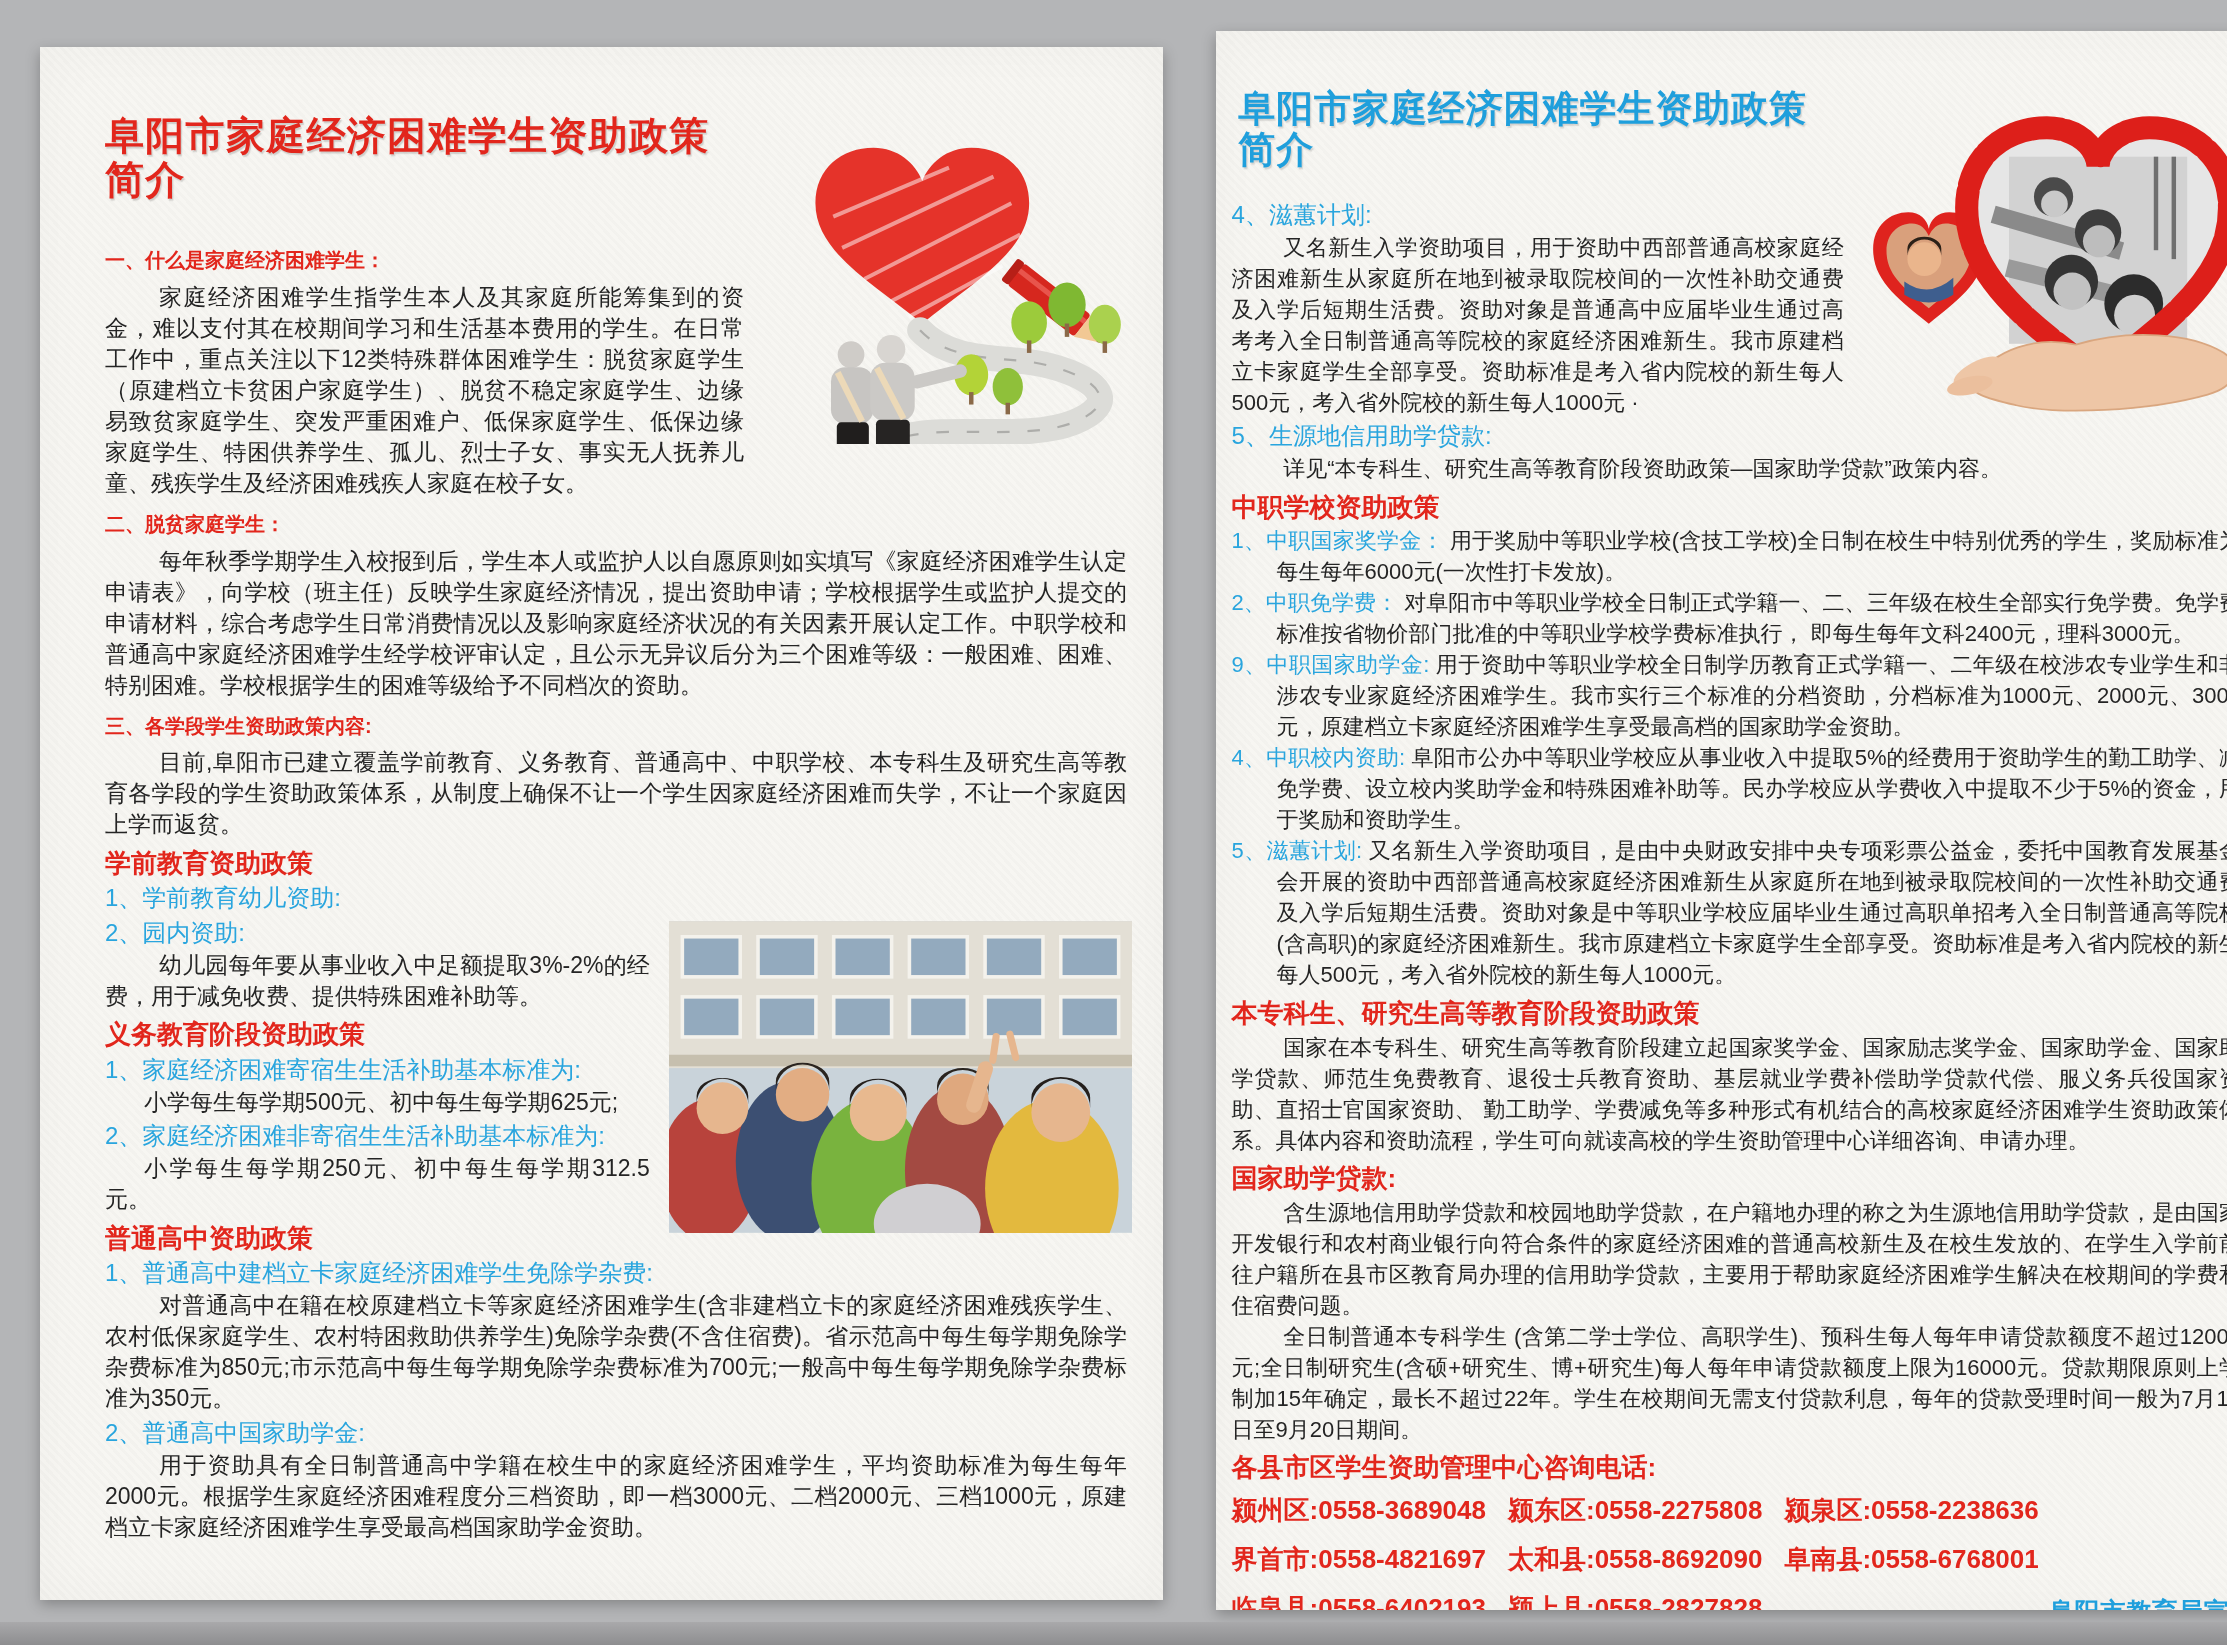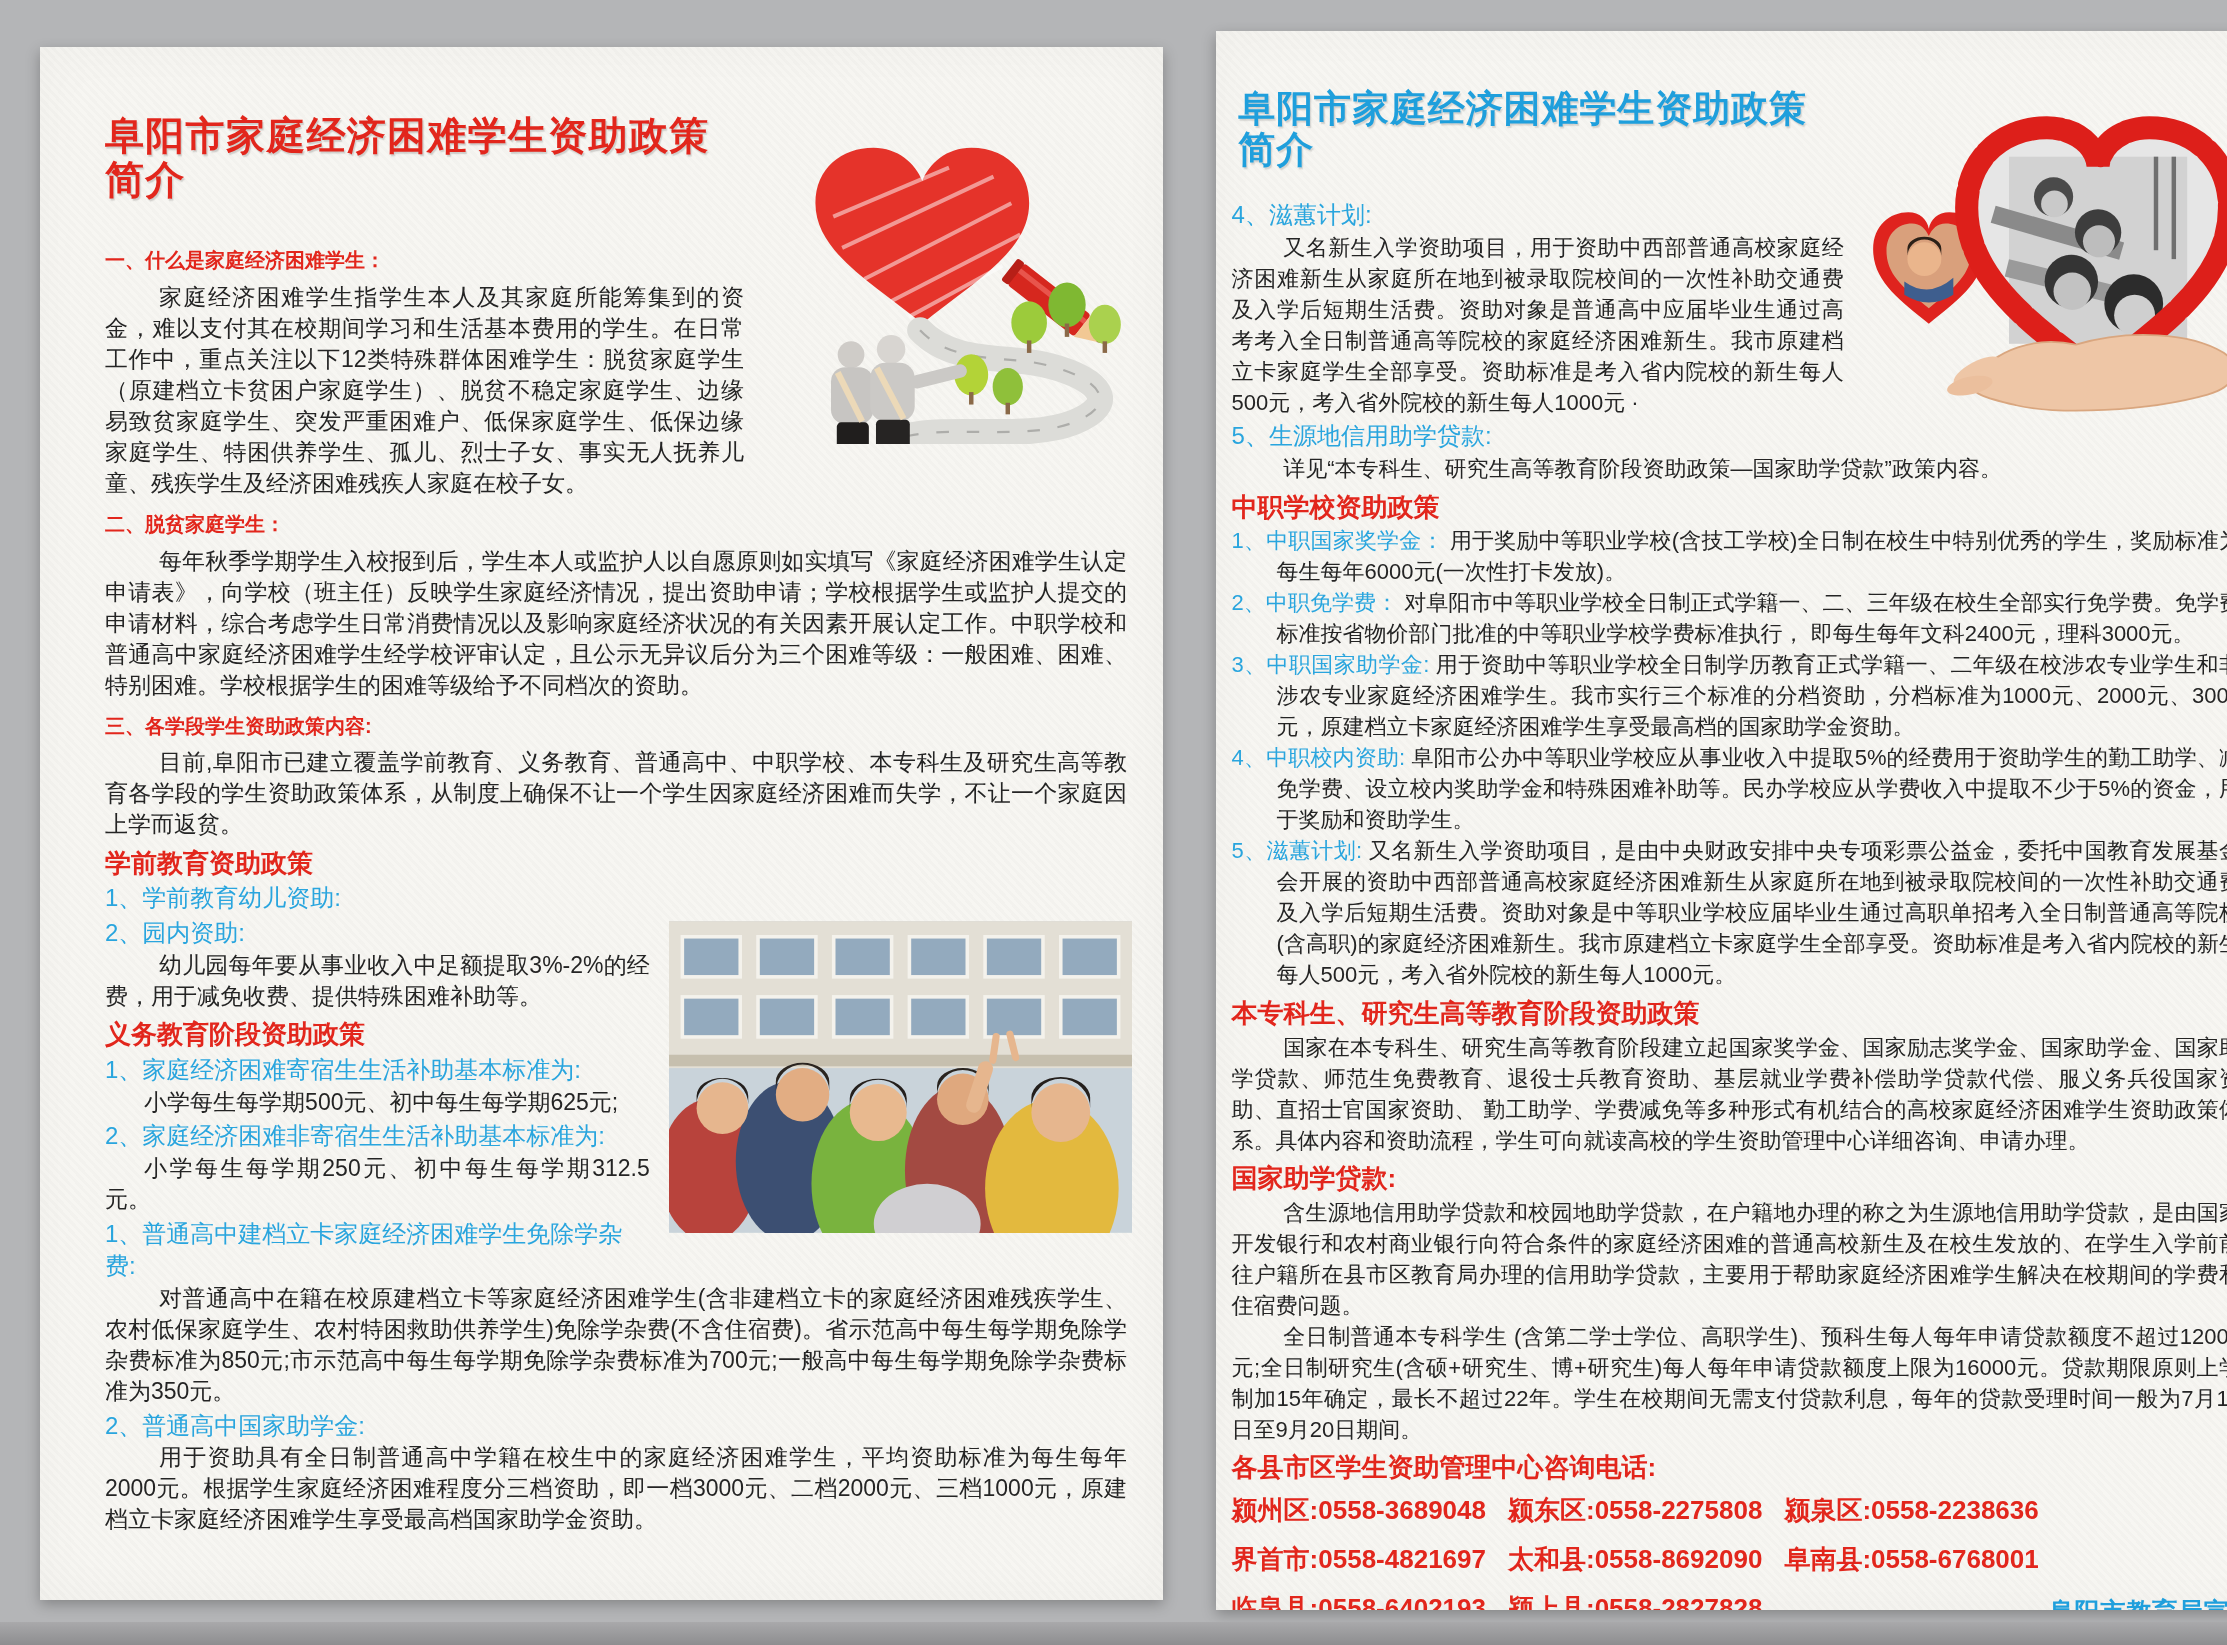--- a/index.html
+++ b/index.html
@@ -173,20 +173,21 @@
 
     <div class="blue-head">2、园内资助:</div>
     <p class="body-l ind">幼儿园每年要从事业收入中足额提取3%-2%的经费，用于减免收费、提供特殊困难补助等。</p>
 
     <div class="cat">义务教育阶段资助政策</div>
     <div class="blue-head">1、家庭经济困难寄宿生生活补助基本标准为:</div>
     <p class="body-l ind-sm">小学每生每学期500元、初中每生每学期625元;</p>
     <div class="blue-head">2、家庭经济困难非寄宿生生活补助基本标准为:</div>
     <p class="body-l ind-sm">小学每生每学期250元、初中每生每学期312.5元。</p>
 
+    <div class="cat">普通高中资助政策</div>
     <div class="blue-head">1、普通高中建档立卡家庭经济困难学生免除学杂费:</div>
     <p class="body-l ind">对普通高中在籍在校原建档立卡等家庭经济困难学生(含非建档立卡的家庭经济困难残疾学生、农村低保家庭学生、农村特困救助供养学生)免除学杂费(不含住宿费)。省示范高中每生每学期免除学杂费标准为850元;市示范高中每生每学期免除学杂费标准为700元;一般高中每生每学期免除学杂费标准为350元。</p>
     <div class="blue-head">2、普通高中国家助学金:</div>
     <p class="body-l ind">用于资助具有全日制普通高中学籍在校生中的家庭经济困难学生，平均资助标准为每生每年2000元。根据学生家庭经济困难程度分三档资助，即一档3000元、二档2000元、三档1000元，原建档立卡家庭经济困难学生享受最高档国家助学金资助。</p>
 
   </div>
 </div>
 
 <div class="page" id="right-page">
   <div class="content">
@@ -234,21 +235,21 @@
     <div class="blue-head">4、滋蕙计划:</div>
     <p class="body-r ind">又名新生入学资助项目，用于资助中西部普通高校家庭经济困难新生从家庭所在地到被录取院校间的一次性补助交通费及入学后短期生活费。资助对象是普通高中应届毕业生通过高考考入全日制普通高等院校的家庭经济困难新生。我市原建档立卡家庭学生全部享受。资助标准是考入省内院校的新生每人500元，考入省外院校的新生每人1000元 ·</p>
 
     <div class="blue-head">5、生源地信用助学贷款:</div>
     <p class="body-r ind">详见“本专科生、研究生高等教育阶段资助政策—国家助学贷款”政策内容。</p>
 
     <div class="cat">中职学校资助政策</div>
 
     <p class="body-r hang"><span class="ihead">1、中职国家奖学金：</span> <span>用于奖励中等职业学校(含技工学校)全日制在校生中特别优秀的学生，奖励标准为每生每年6000元(一次性打卡发放)。</span></p>
     <p class="body-r hang"><span class="ihead">2、中职免学费：</span> <span>对阜阳市中等职业学校全日制正式学籍一、二、三年级在校生全部实行免学费。免学费标准按省物价部门批准的中等职业学校学费标准执行， 即每生每年文科2400元，理科3000元。</span></p>
-    <p class="body-r hang"><span class="ihead">3、中职国家助学金:</span> <span>用于资助中等职业学校全日制学历教育正式学籍一、二年级在校涉农专业学生和非涉农专业家庭经济困难学生。我市实行三个标准的分档资助，分档标准为1000元、2000元、3000元，原建档立卡家庭经济困难学生享受最高档的国家助学金资助。</span></p>
+    <p class="body-r hang"><span class="ihead">9、中职国家助学金:</span> <span>用于资助中等职业学校全日制学历教育正式学籍一、二年级在校涉农专业学生和非涉农专业家庭经济困难学生。我市实行三个标准的分档资助，分档标准为1000元、2000元、3000元，原建档立卡家庭经济困难学生享受最高档的国家助学金资助。</span></p>
     <p class="body-r hang"><span class="ihead">4、中职校内资助:</span> <span>阜阳市公办中等职业学校应从事业收入中提取5%的经费用于资助学生的勤工助学、减免学费、设立校内奖助学金和特殊困难补助等。民办学校应从学费收入中提取不少于5%的资金，用于奖励和资助学生。</span></p>
     <p class="body-r hang"><span class="ihead">5、滋蕙计划:</span> <span>又名新生入学资助项目，是由中央财政安排中央专项彩票公益金，委托中国教育发展基金会开展的资助中西部普通高校家庭经济困难新生从家庭所在地到被录取院校间的一次性补助交通费及入学后短期生活费。资助对象是中等职业学校应届毕业生通过高职单招考入全日制普通高等院校(含高职)的家庭经济困难新生。我市原建档立卡家庭学生全部享受。资助标准是考入省内院校的新生每人500元，考入省外院校的新生每人1000元。</span></p>
 
     <div class="cat">本专科生、研究生高等教育阶段资助政策</div>
     <p class="body-r ind">国家在本专科生、研究生高等教育阶段建立起国家奖学金、国家励志奖学金、国家助学金、国家助学贷款、师范生免费教育、退役士兵教育资助、基层就业学费补偿助学贷款代偿、服义务兵役国家资助、直招士官国家资助、 勤工助学、学费减免等多种形式有机结合的高校家庭经济困难学生资助政策体系。具体内容和资助流程，学生可向就读高校的学生资助管理中心详细咨询、申请办理。</p>
 
     <div class="cat">国家助学贷款:</div>
     <p class="body-r ind">含生源地信用助学贷款和校园地助学贷款，在户籍地办理的称之为生源地信用助学贷款，是由国家开发银行和农村商业银行向符合条件的家庭经济困难的普通高校新生及在校生发放的、在学生入学前前往户籍所在县市区教育局办理的信用助学贷款，主要用于帮助家庭经济困难学生解决在校期间的学费和住宿费问题。</p>
     <p class="body-r ind">全日制普通本专科学生 (含第二学士学位、高职学生)、预科生每人每年申请贷款额度不超过12000元;全日制研究生(含硕+研究生、博+研究生)每人每年申请贷款额度上限为16000元。贷款期限原则上学制加15年确定，最长不超过22年。学生在校期间无需支付贷款利息，每年的贷款受理时间一般为7月15日至9月20日期间。</p>
 

